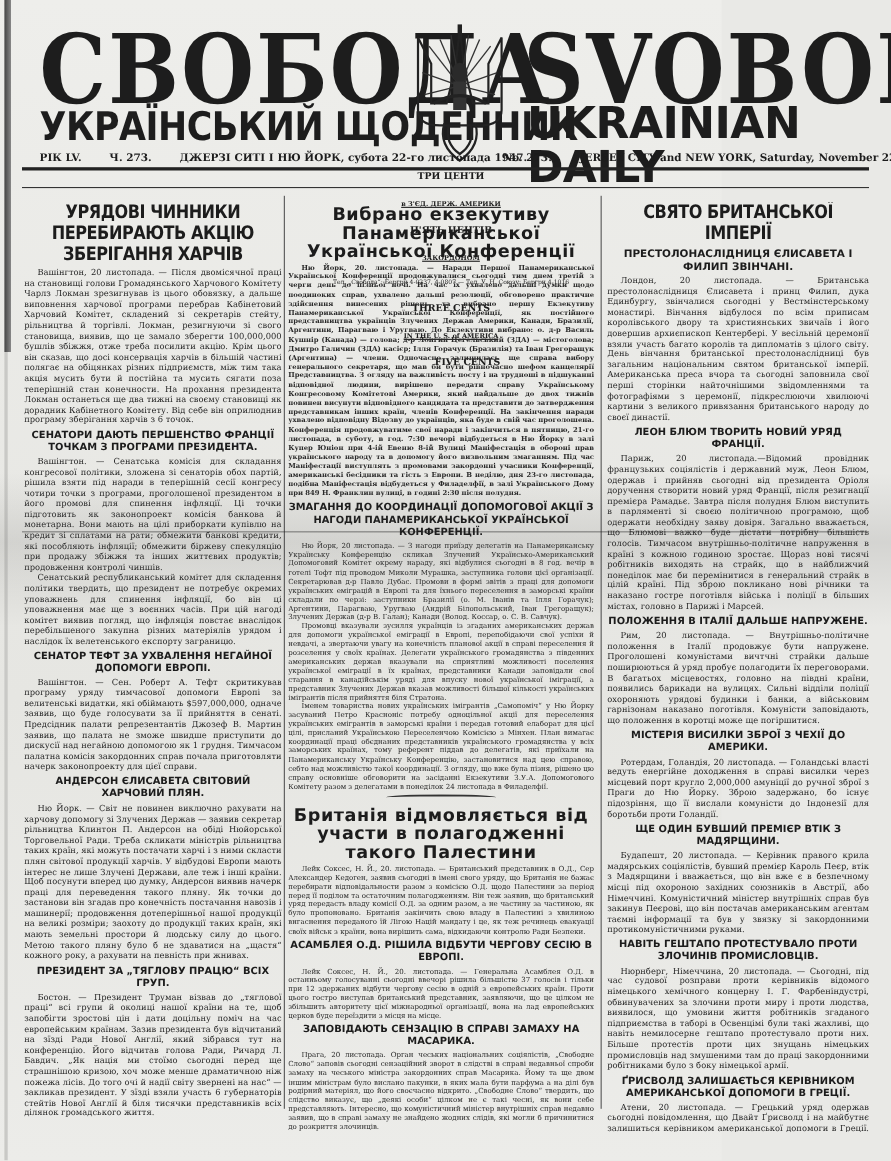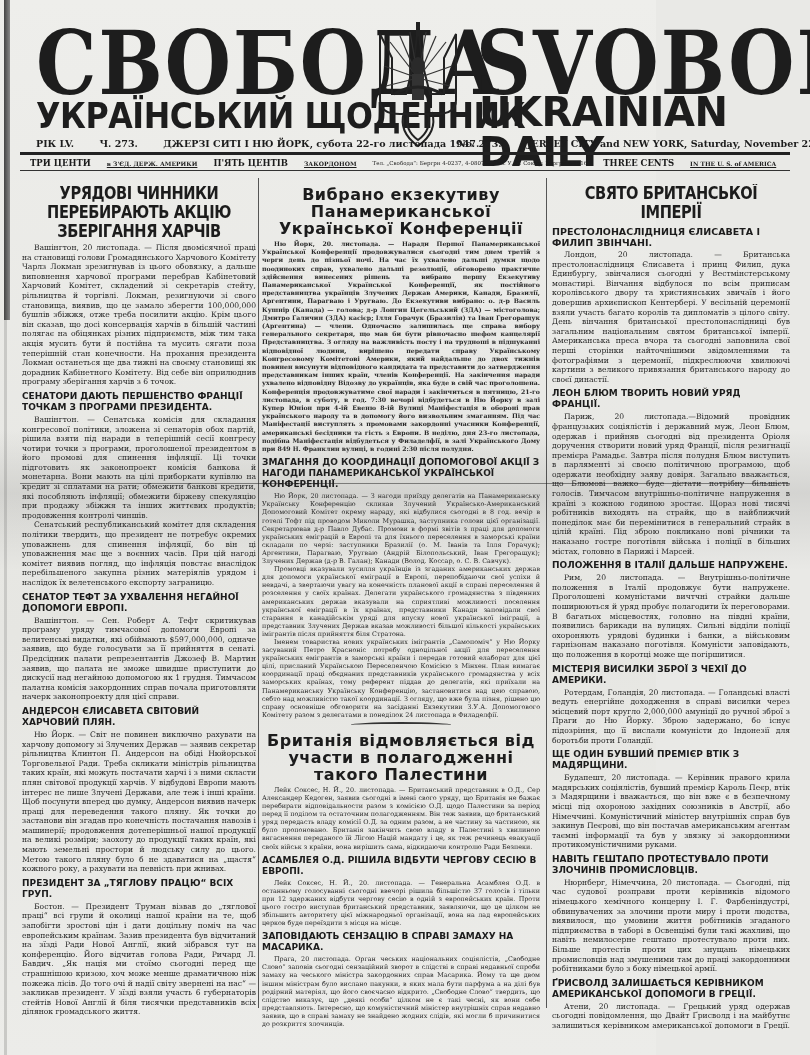--- a/index.html
+++ b/index.html
@@ -46,21 +46,21 @@
     font-family: "DejaVu Serif", serif; white-space: nowrap;
   }
   .dateline.left { left: 22px; }
   .dateline.right { left: 443px; }
   .dateline span { margin-right: 22px; }
   .rule-thick { position: absolute; left: 20px; width: 770px; height: 3px; background: #222; top: 152px; }
   .rule-thin { position: absolute; left: 20px; width: 770px; height: 1px; background: #333; }
   .price-bar {
     position: absolute; top: 156px; left: 30px; width: 760px; height: 14px;
     font-size: 8.5px; font-weight: bold; white-space: nowrap;
-    display: flex; align-items: center; gap: 16px;
+    display: flex; align-items: center; gap: 16px; flex-direction: column;
   }
   .price-bar .u { text-decoration: underline; font-size: 6px; }
   .price-bar .tiny { font-size: 5.5px; font-weight: normal; }
   .emblem { position: absolute; left: 356px; top: 22px; width: 96px; height: 128px; }
 
   
   .col { position: absolute; top: 184px; overflow: hidden; }
   .col-left { left: 22px; width: 234px; height: 845px; }
   .col-mid { left: 262px; width: 278px; height: 845px; }
   .col-right { left: 552px; width: 238px; height: 845px; }
@@ -70,21 +70,21 @@
     font-family: "DejaVu Sans", sans-serif; font-weight: bold; text-align: center;
     font-size: 17px; line-height: 19px; letter-spacing: -0.5px;
     transform: scaleX(0.86); transform-origin: top center; margin: 0 -18px 2px;
   }
   .hl-round {
     font-family: "DejaVu Sans", sans-serif; font-weight: bold; text-align: center;
     font-size: 12.5px; line-height: 15px; letter-spacing: 0.5px; margin: 2px 0 3px;
   }
   .hl-round.big { font-size: 16px; line-height: 17px; }
   .hl-sub {
-    font-family: "DejaVu Sans", sans-serif; font-weight: bold; text-align: left;
+    font-family: "DejaVu Sans", sans-serif; font-weight: bold; text-align: center;
     font-size: 9px; line-height: 11px; margin: 4px 0 2px;
   }
   .hl-sub.wide { font-size: 9.5px; }
   .body {
     font-size: 7.6px; line-height: 9.6px; text-align: justify; text-indent: 12px;
     color: #262626;
   }
   .body.dense { font-size: 6.2px; line-height: 8.2px; font-weight: bold; color: #2a2a2a; }
   .body.mid { font-size: 6.4px; line-height: 8.1px; }
   .ornament { height: 6px; margin: 3px auto 4px; width: 100px; border-top: 2px solid #333; border-radius: 50%; }

